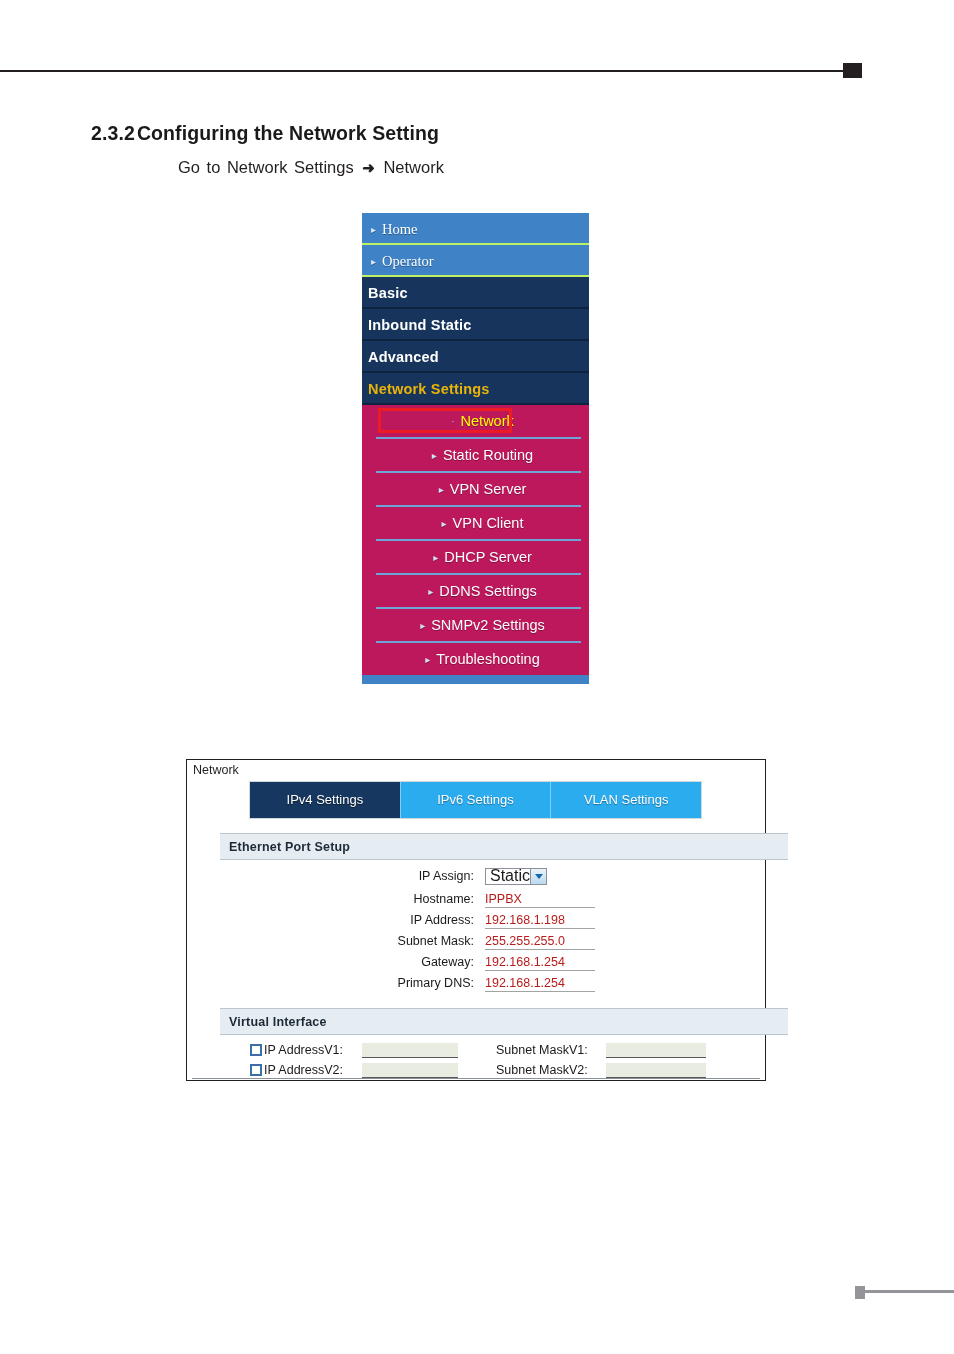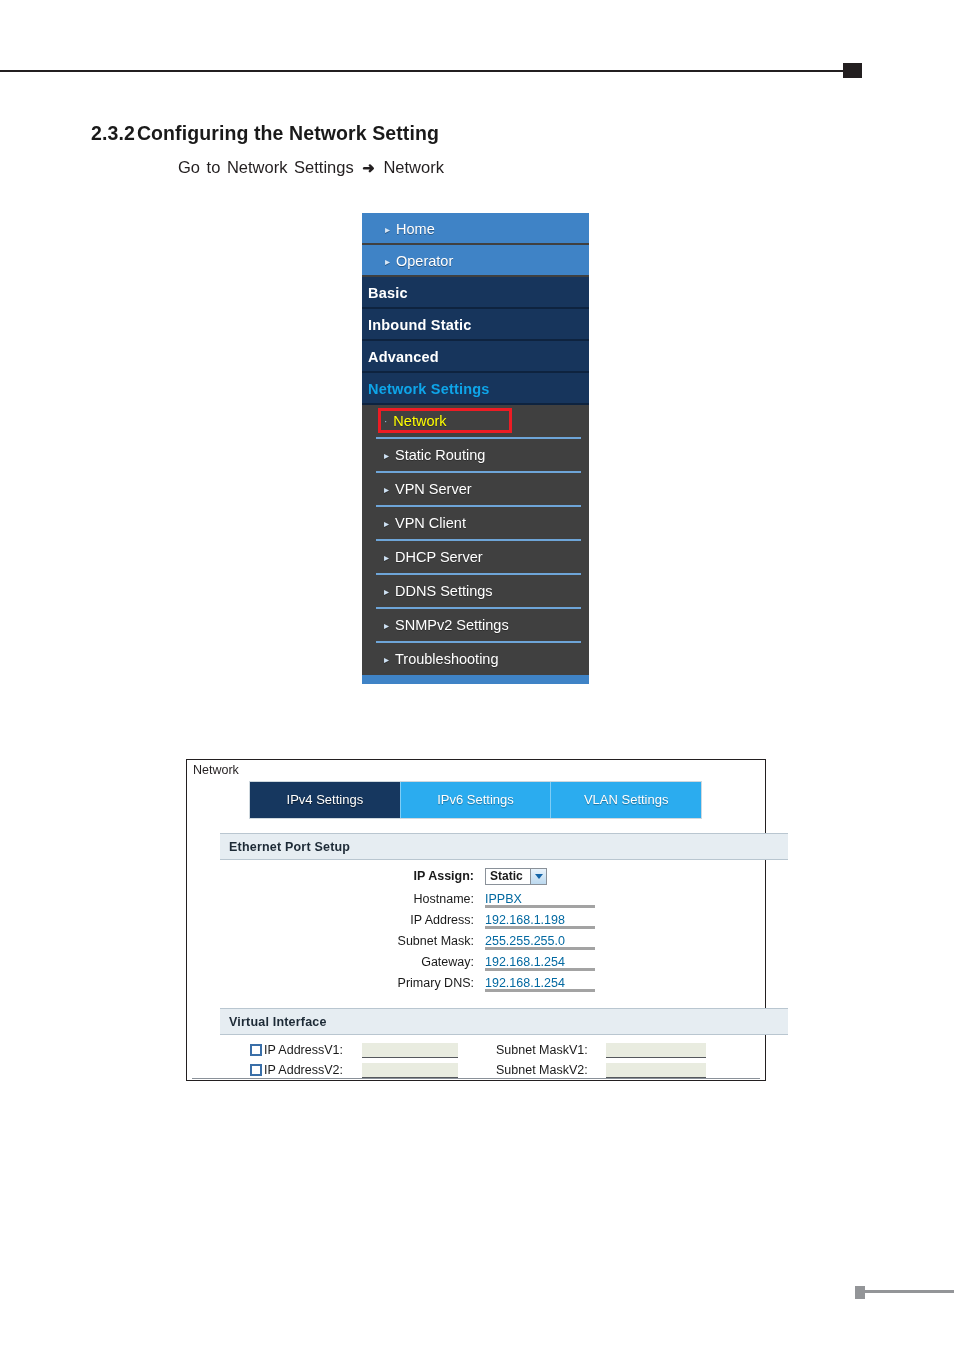--- a/index.html
+++ b/index.html
@@ -93,47 +93,49 @@
     line-height: 32px;
     box-sizing: border-box;
     position: relative;
     white-space: nowrap;
     overflow: hidden;
   }
   
   .nav-row.lvl-top {
     background: #3f83c6;
     color: #ffffff;
-    padding-left: 23px;
-    border-bottom: 2px solid #404040;
+    padding-left: 9px;
+    border-bottom: 2px solid #bef264;
     text-shadow: 0 1px 0 rgba(0,0,0,.35);
+    font-family: Liberation Serif, serif;
   }
   .nav-row.lvl-top .caret {
     color: #d8e7f6;
     font-size: 10px;
     margin-right: 6px;
     position: relative;
     top: -1px;
   }
   
   .nav-row.lvl-cat {
     background: #17355c;
     color: #ffffff;
     font-weight: bold;
     padding-left: 6px;
     border-bottom: 2px solid #0e233f;
     letter-spacing: 0.2px;
   }
   .nav-row.lvl-cat.active-cat {
-    color: #0ea5e9;
+    color: #eab308;
   }
   
   .nav-sub {
-    background: #404040;
+    background: #be185d;
     padding: 0 8px 0 14px;
+    text-align: center;
   }
   .nav-subrow {
     height: 32px;
     line-height: 32px;
     color: #ffffff;
     border-bottom: 2px solid #6ea5d8;
     padding-left: 8px;
     white-space: nowrap;
     position: relative;
     text-shadow: 0 1px 0 rgba(0,0,0,.3);
@@ -249,38 +251,38 @@
     text-align: right;
     padding-right: 11px;
     box-sizing: border-box;
     font-size: 12.5px;
     color: #1a1a1a;
     white-space: nowrap;
   }
   .fvalue {
     width: 110px;
     font-size: 12.5px;
-    color: #0369a1;
-    border-bottom: 3px solid #a3a3a3;
+    color: #b91c1c;
+    border-bottom: 1px solid #a3a3a3;
     height: 18px;
     line-height: 18px;
     box-sizing: border-box;
     white-space: nowrap;
     overflow: hidden;
   }
 
   .select-box {
     width: 62px;
     height: 17px;
     background: #ffffff;
     border: 1px solid #8a9199;
     box-sizing: border-box;
     display: flex;
     align-items: center;
-    font-size: 12px;
+    font-size: 16px;
     position: relative;
   }
   .select-box .sel-text {
     padding-left: 4px;
     flex: 1 1 auto;
     white-space: nowrap;
   }
   .select-arrow {
     width: 15px;
     height: 15px;
@@ -291,21 +293,21 @@
     justify-content: center;
     flex: 0 0 auto;
   }
   .select-arrow i {
     display: block;
     width: 0; height: 0;
     border-left: 4px solid transparent;
     border-right: 4px solid transparent;
     border-top: 5px solid #1565a8;
   }
-  .row-select { height: 24px; font-weight: bold; }
+  .row-select { height: 24px; }
 
   
   .vif-body {
     position: absolute;
     left: 0;
     top: 280px;
     width: 100%;
   }
   .vrow {
     display: flex;

